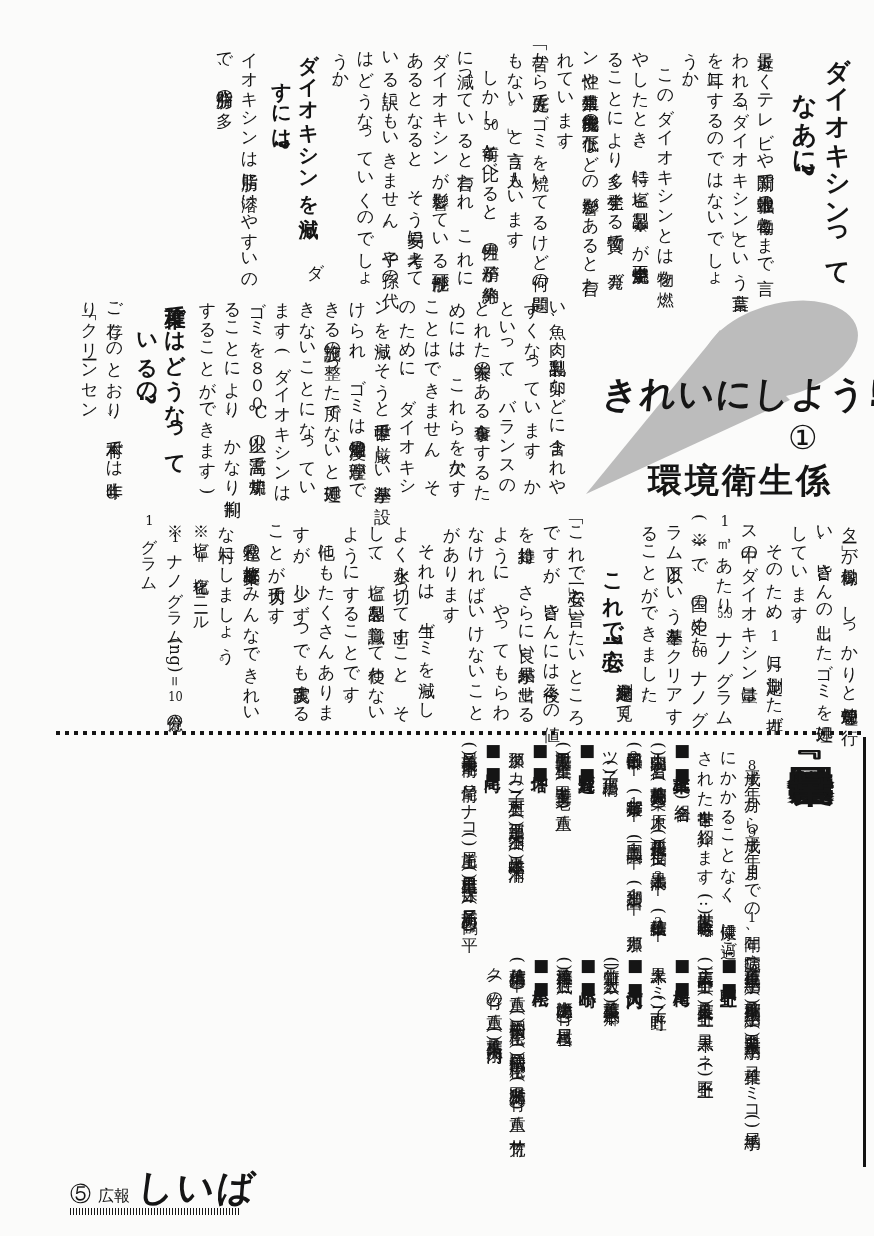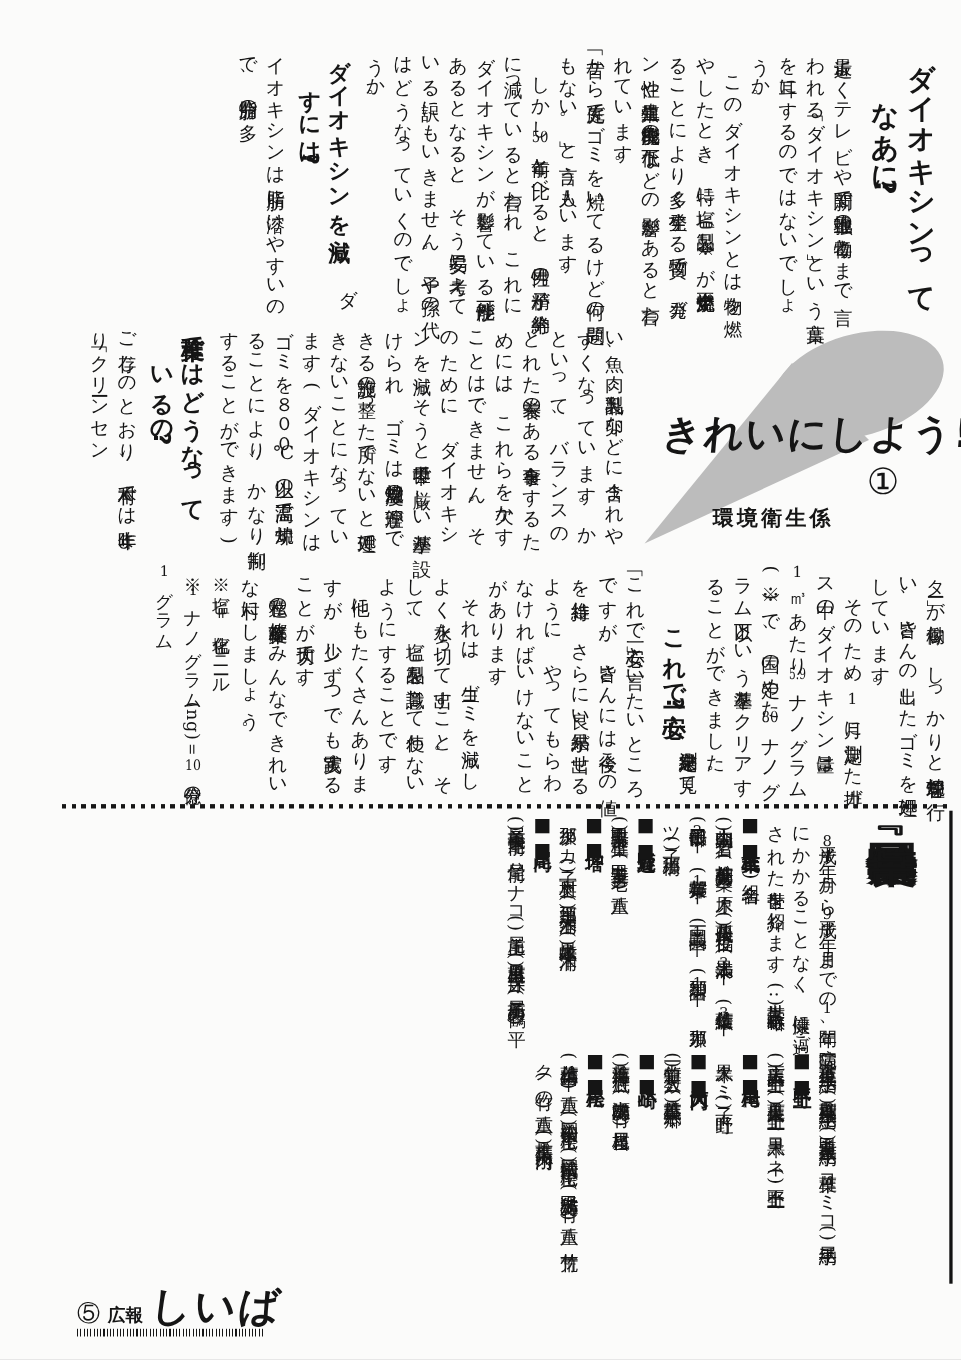--- a/index.html
+++ b/index.html
@@ -24,40 +24,40 @@
   .h4{font-size:21px;line-height:30px;margin:0 9px;text-indent:2.1em}
   .ind{text-indent:1.4em}
   .note-t{font-size:16px}
   
   #banner{position:absolute;top:292px;left:578px;width:288px;height:212px}
   #banner svg{position:absolute;left:0;top:0}
   .bline{position:absolute;font-family:"DejaVu Sans","Liberation Sans",sans-serif;font-weight:bold;white-space:nowrap}
   #banner-line1{left:2px;top:24px;font-size:37px;letter-spacing:2px}
   #banner-line2{left:24px;top:78px;font-size:36px;letter-spacing:1px;transform:skewX(-5deg)}
   #banner-num{left:210px;top:126px;font-size:33px;font-weight:normal}
-  #banner-dept{left:70px;top:166px;font-size:19px;letter-spacing:3px}
+  #banner-dept{left:70px;top:166px;font-size:34px;letter-spacing:3px}
   
   #dotline{position:absolute;top:731px;left:56px;width:806px;height:4px;
            background:repeating-linear-gradient(to right,#161616 0 4px,transparent 4px 9px)}
   
   #health{position:absolute;top:740px;left:52px;width:814px;height:428px}
   #health-rule{position:absolute;top:-3px;right:0;width:3px;height:430px;background:#131313}
   #health-title{position:absolute;top:2px;right:15px;width:48px;height:424px;writing-mode:vertical-rl;
                 font-family:"DejaVu Sans","Liberation Sans",sans-serif;font-weight:bold;font-size:29px;
                 line-height:48px;letter-spacing:1px;transform:scaleX(1.62);transform-origin:100% 50%;white-space:nowrap}
   .hrow{position:absolute;right:102px;width:666px;height:211px;writing-mode:vertical-rl;text-orientation:mixed}
   #hrowA{top:0}
   #hrowB{top:215px}
   .dh{font-family:"DejaVu Sans","Liberation Sans",sans-serif;font-weight:bold;font-size:17px;letter-spacing:1px}
   .dnote{margin-block-start:2px}
   
   #footer{position:absolute;left:70px;top:1170px}
   #footer-line{display:flex;align-items:flex-end;gap:7px;white-space:nowrap}
   #footer-num{font-size:21px;line-height:1}
-  #footer-label{font-family:"DejaVu Sans","Liberation Sans",sans-serif;font-weight:bold;font-size:16px;line-height:1.2}
+  #footer-label{font-family:"DejaVu Sans","Liberation Sans",sans-serif;font-weight:normal;font-size:16px;line-height:1.2}
   #footer-pub{font-family:"DejaVu Sans","Liberation Sans",sans-serif;font-weight:bold;font-size:37px;line-height:0.95;
               transform:skewX(-6deg);letter-spacing:2px}
   #footer-bar{margin-top:3px;width:170px;height:7px;
               background:repeating-linear-gradient(to right,#161616 0 1px,transparent 1px 3px)}
 </style>
 </head>
 <body>
 
 <div class="page">
 

